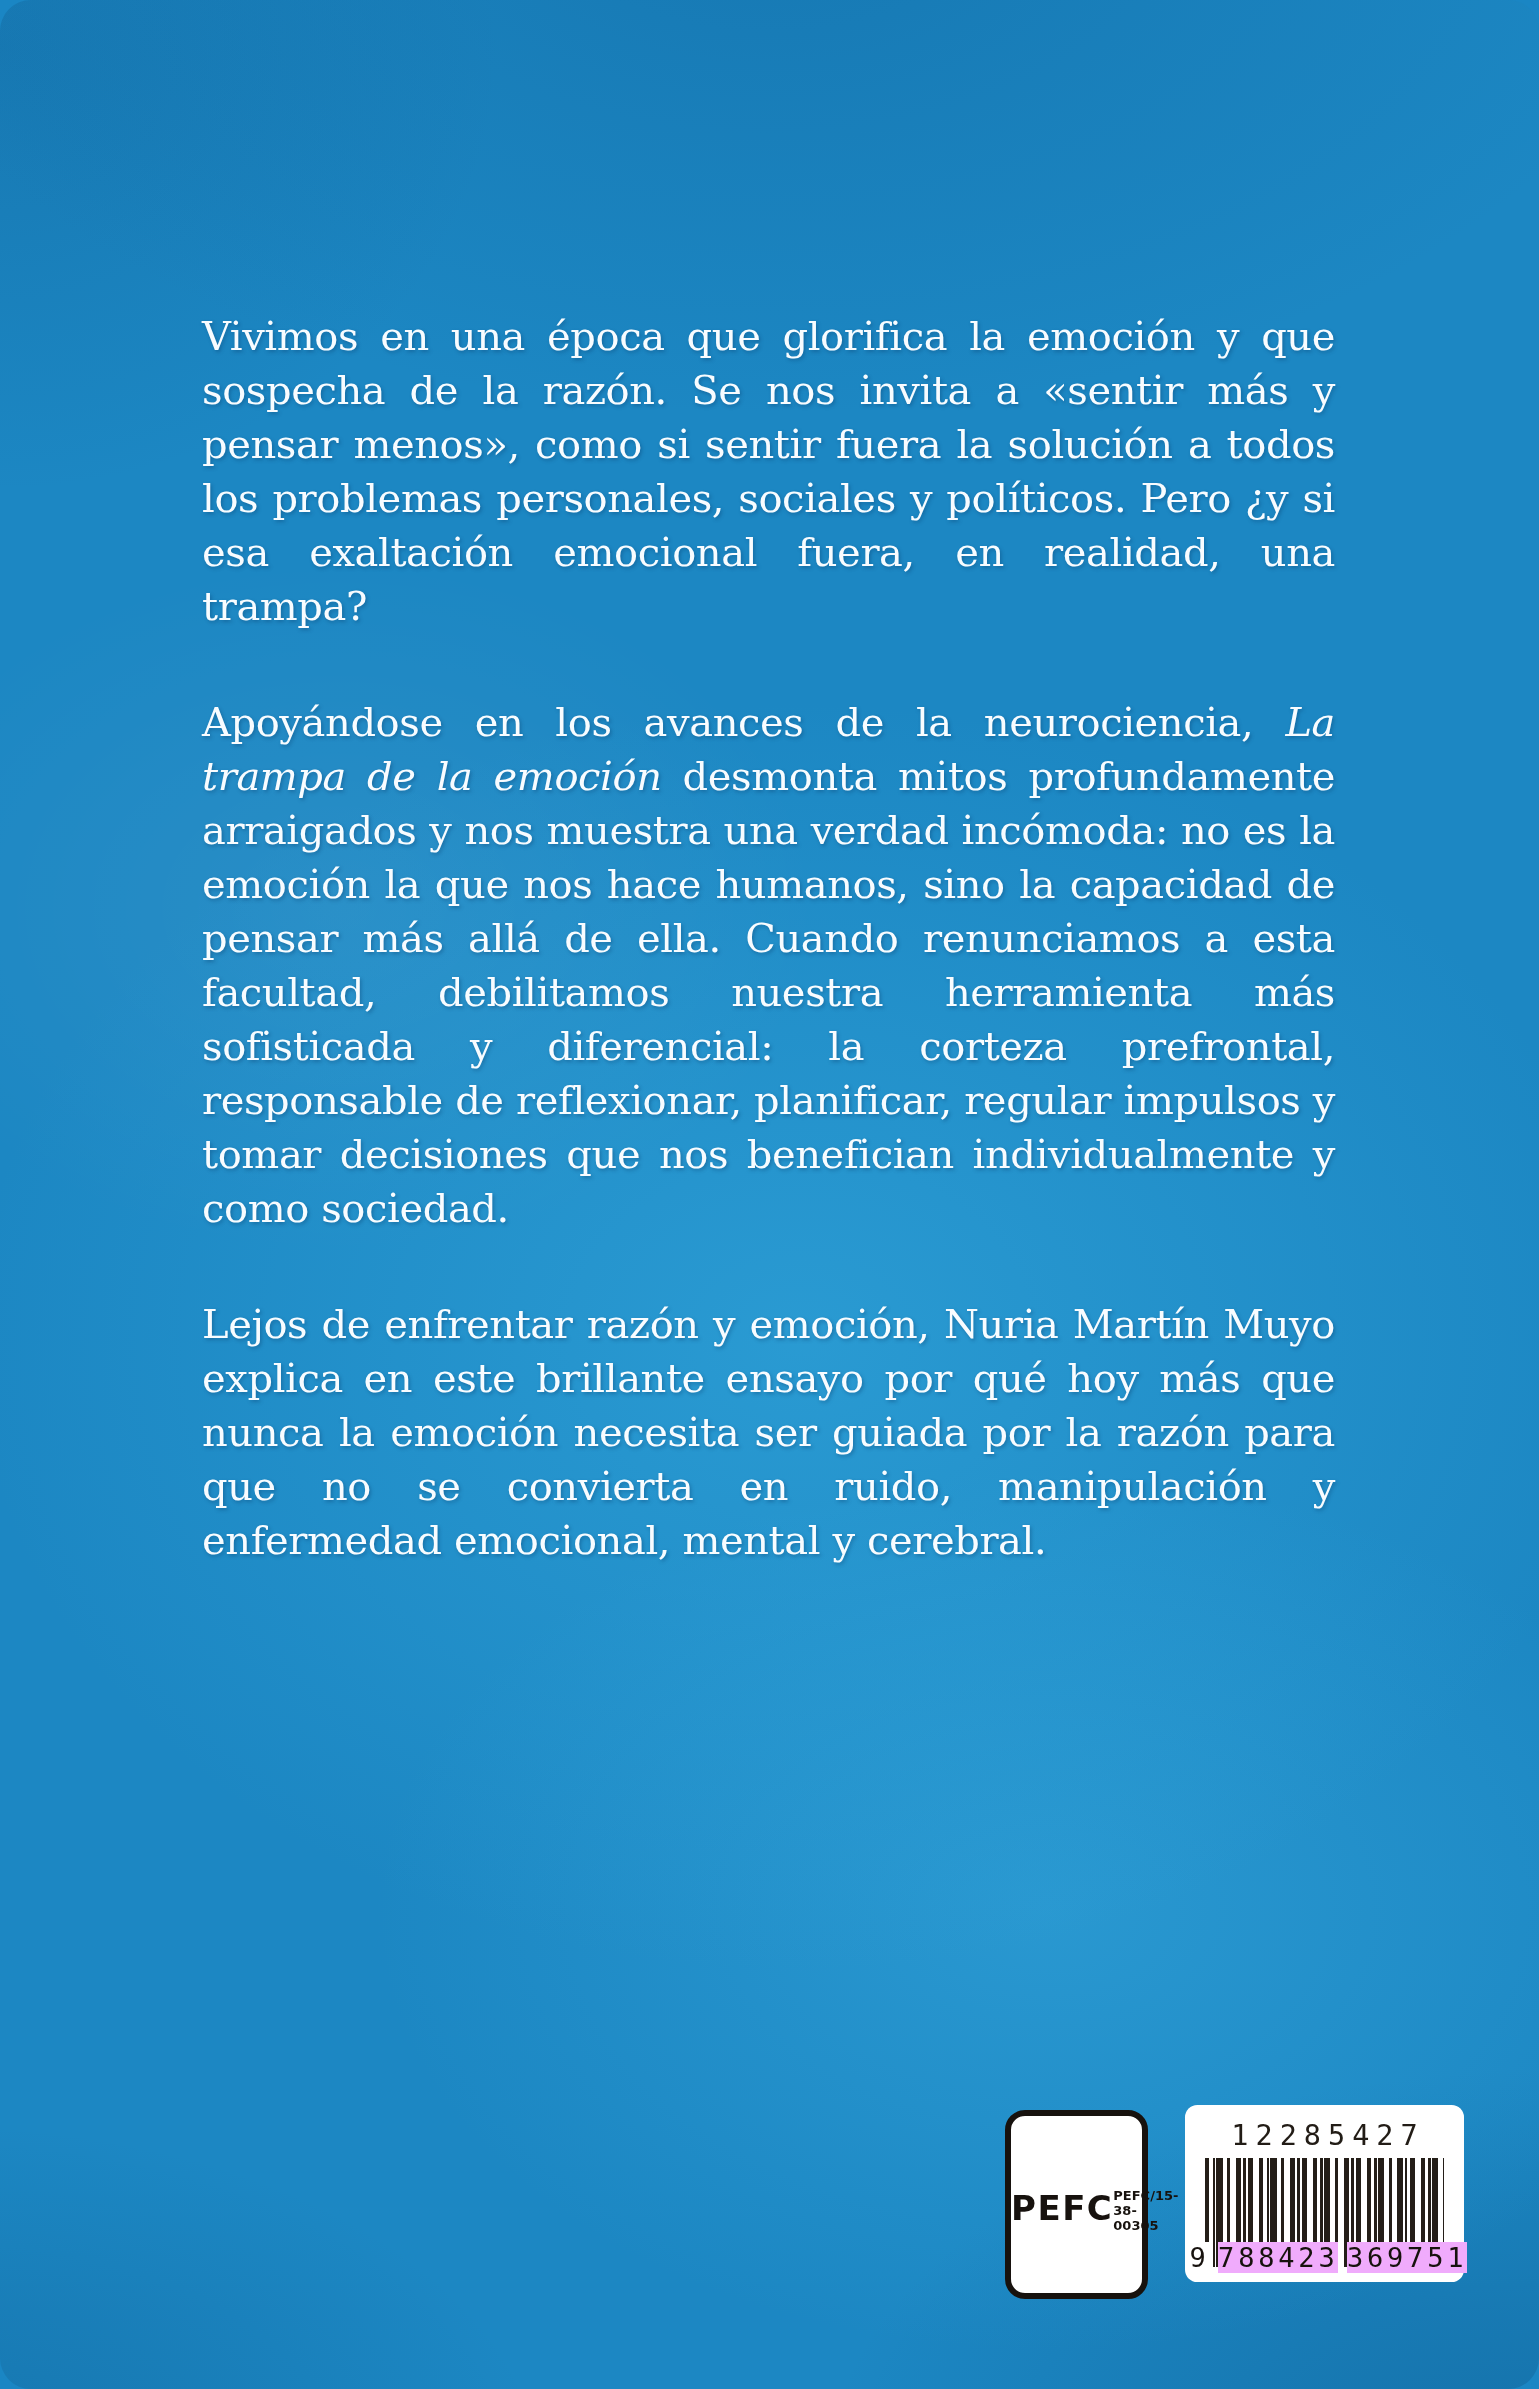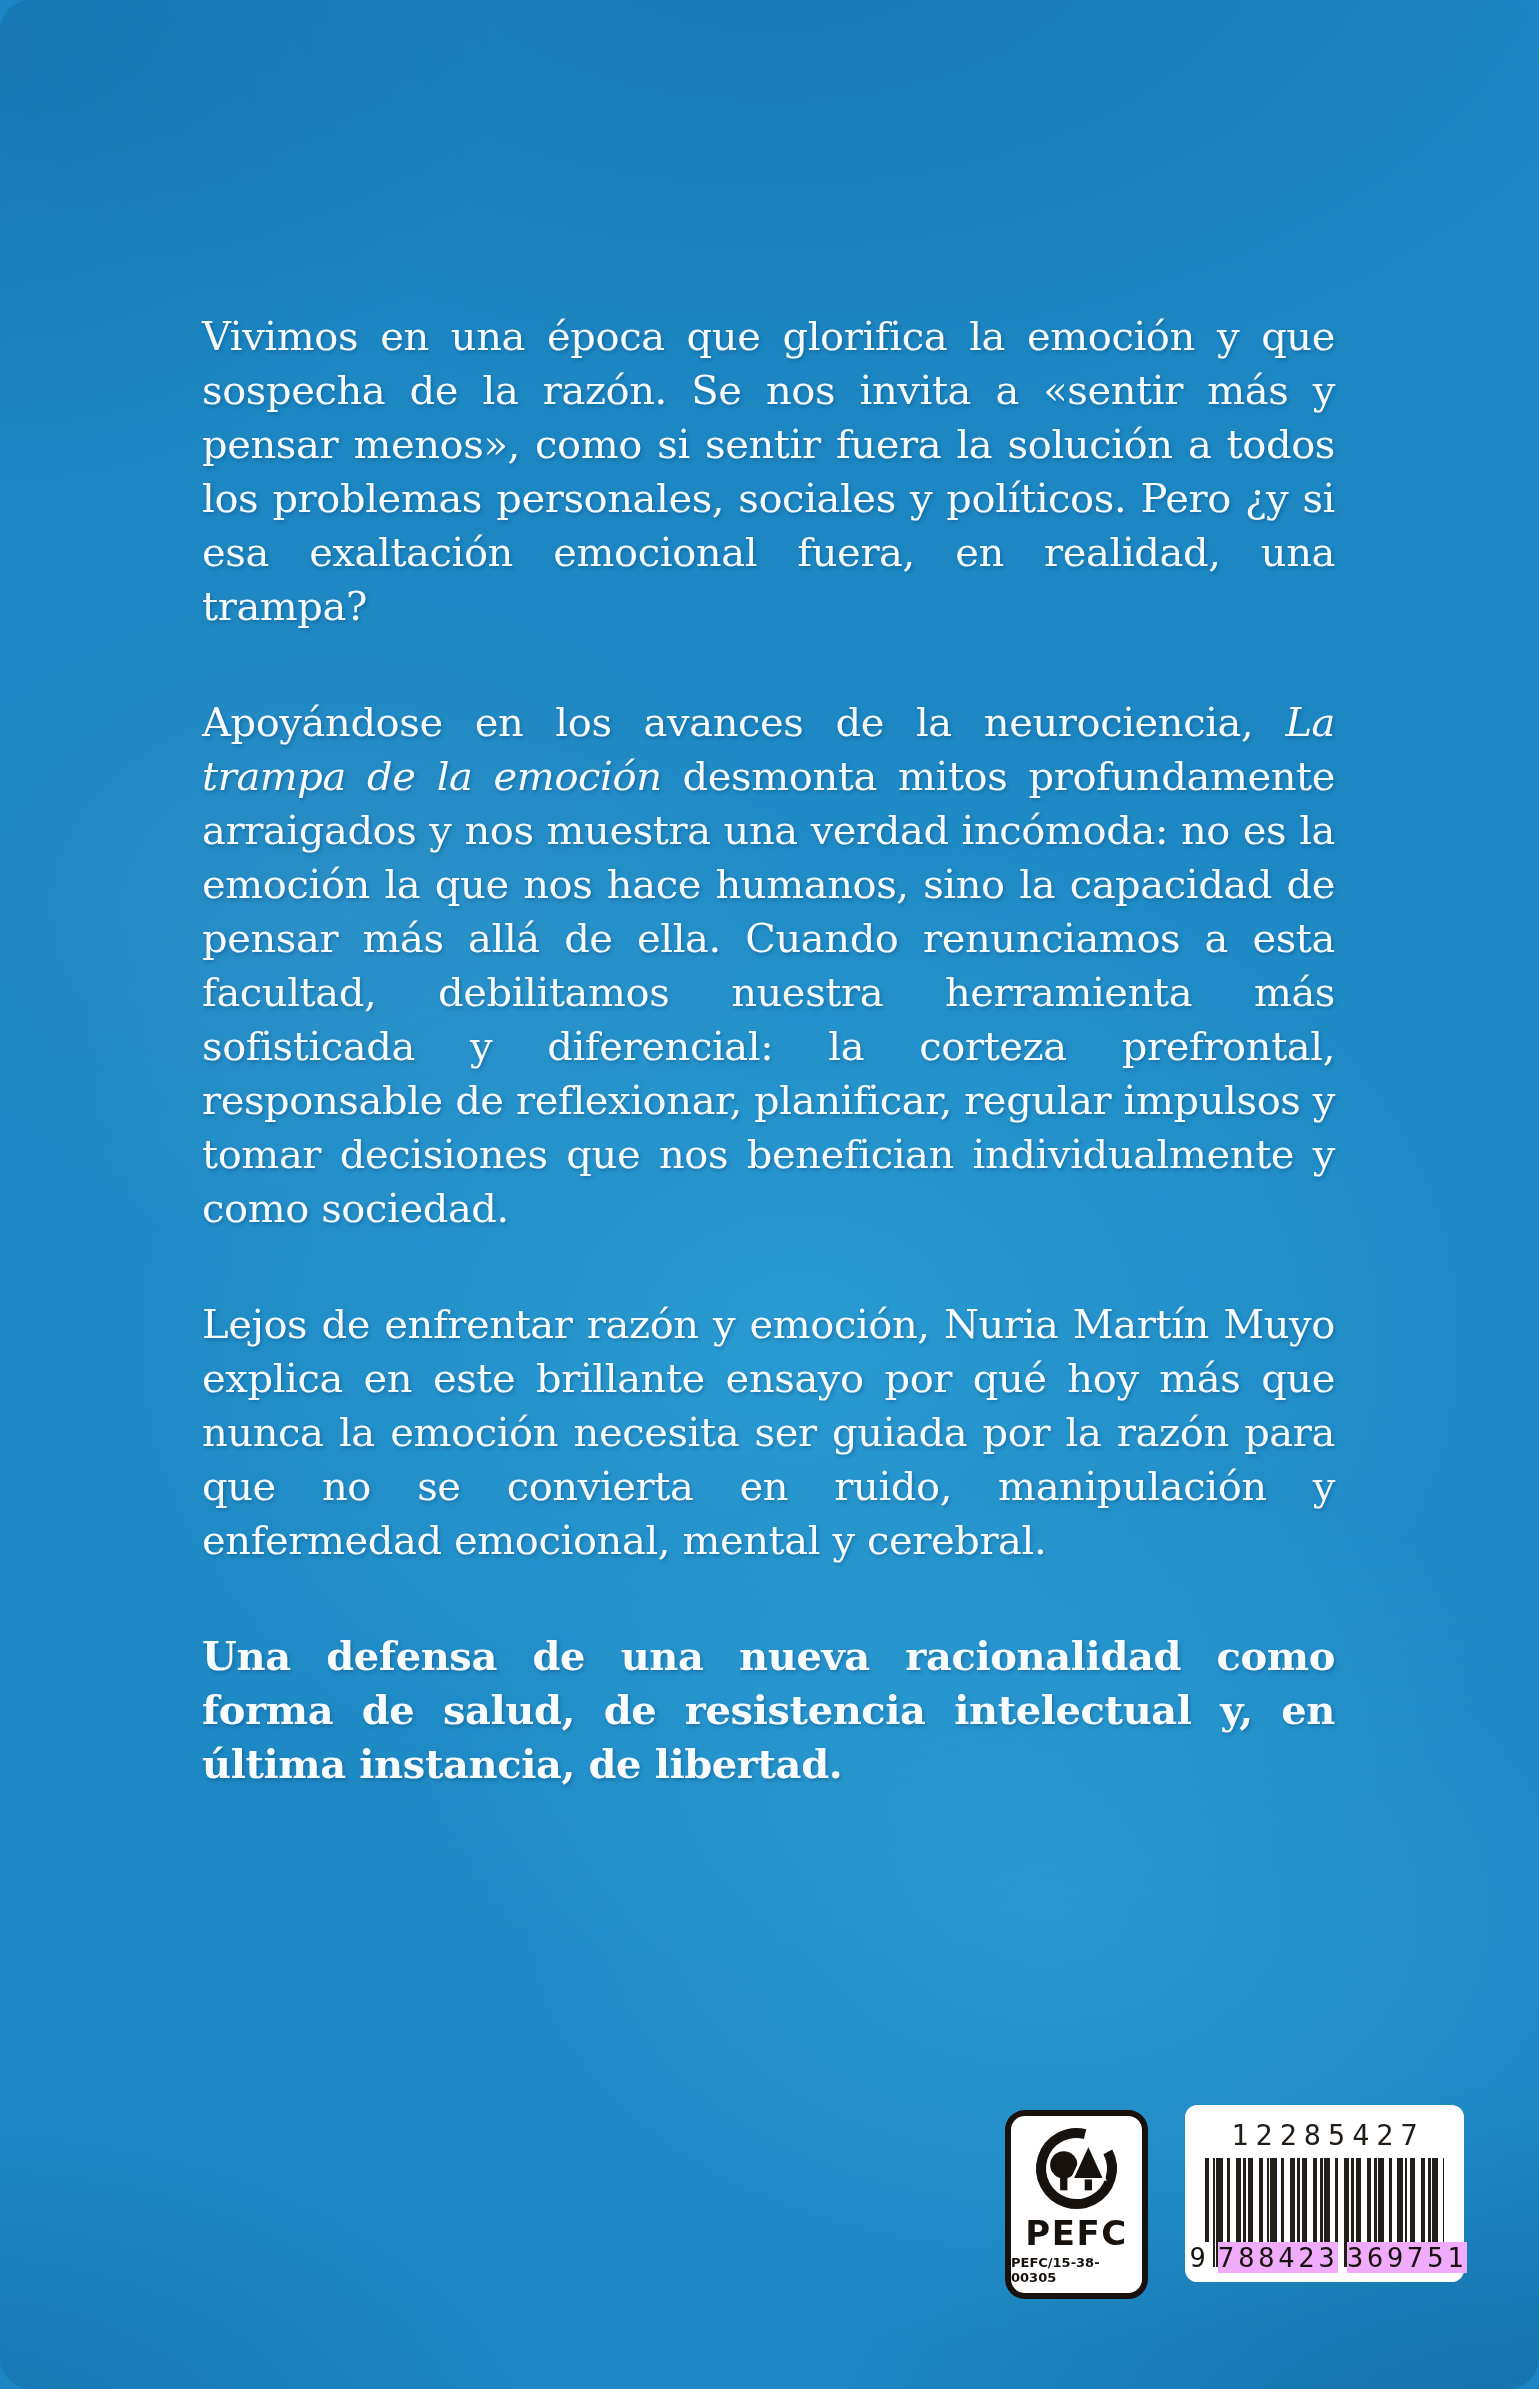--- a/index.html
+++ b/index.html
@@ -65,21 +65,21 @@
     position: absolute;
     left: 1005px;
     top: 2110px;
     width: 143px;
     height: 189px;
     box-sizing: border-box;
     background: #ffffff;
     border: 6.2px solid #17120e;
     border-radius: 20px;
     display: flex;
-    flex-direction: column;
+    flex-direction: row;
     align-items: center;
     padding-top: 7px;
   }
   .pefc-label {
     font-family: "DejaVu Sans", "Liberation Sans", sans-serif;
     font-weight: 800;
     font-size: 34px;
     letter-spacing: 1.5px;
     color: #17120e;
     line-height: 35px;
@@ -154,21 +154,20 @@
 
 <div class="cover">
 
   <section class="blurb">
     <p>Vivimos en una época que glorifica la emoción y que sospecha de la razón. Se nos invita a «sentir más y pensar menos», como si sentir fuera la solución a todos los problemas personales, sociales y políticos. Pero ¿y si esa exaltación emocional fuera, en realidad, una trampa?</p>
 
     <p><span>Apoyándose en los avances de la neurociencia, </span><span class="italic">La trampa de la emoción</span><span> desmonta mitos profundamente arraigados y nos muestra una verdad incómoda: no es la emoción la que nos hace humanos, sino la capacidad de pensar más allá de ella. Cuando renunciamos a esta facultad, debilitamos nuestra herramienta más sofisticada y diferencial: la corteza prefrontal, responsable de reflexionar, planificar, regular impulsos y tomar decisiones que nos benefician individualmente y como sociedad.</span></p>
 
     <p>Lejos de enfrentar razón y emoción, Nuria Martín Muyo explica en este brillante ensayo por qué hoy más que nunca la emoción necesita ser guiada por la razón para que no se convierta en ruido, manipulación y enfermedad emocional, mental y cerebral.</p>
 
-    <p class="bold">Una defensa de una nueva racionalidad como forma de salud, de resistencia intelectual y, en última instancia, de libertad.</p>
   </section>
 
 
   <div class="pefc">
     <svg width="91" height="91" viewBox="0 0 100 100" aria-hidden="true">
       <circle cx="50" cy="50" r="39" fill="none" stroke="#17120e" stroke-width="11" stroke-dasharray="212 33" transform="rotate(-28 50 50)"></circle>
       <circle cx="36" cy="46" r="15" fill="#17120e"></circle>
       <rect x="32" y="57" width="8" height="17" fill="#17120e"></rect>
       <polygon points="63,23 81,62 45,62" fill="#17120e" stroke="#ffffff" stroke-width="3"></polygon>
       <rect x="59" y="62" width="8" height="12" fill="#17120e"></rect>

